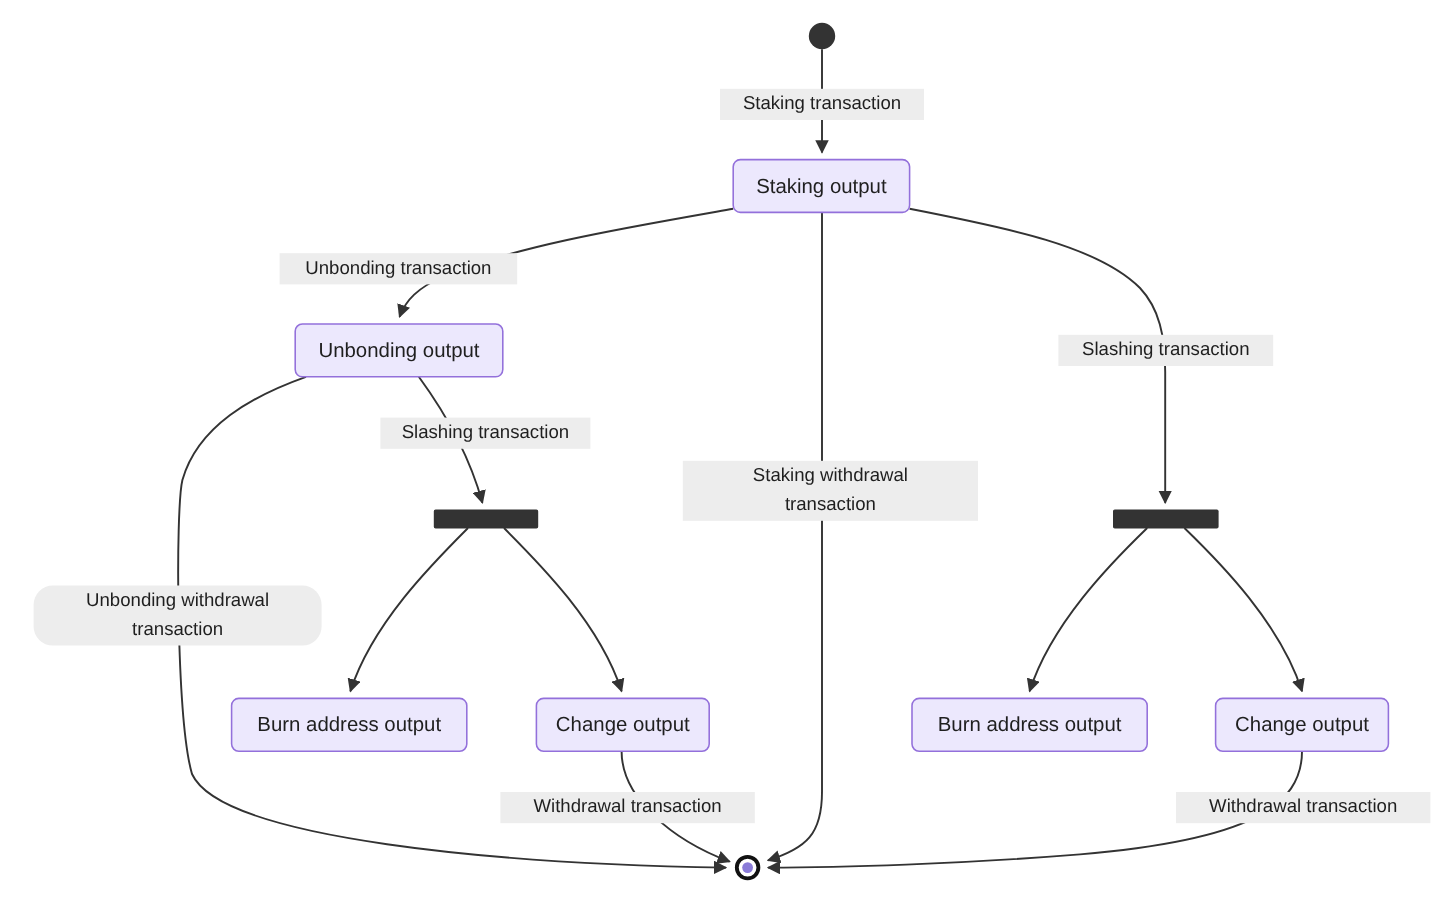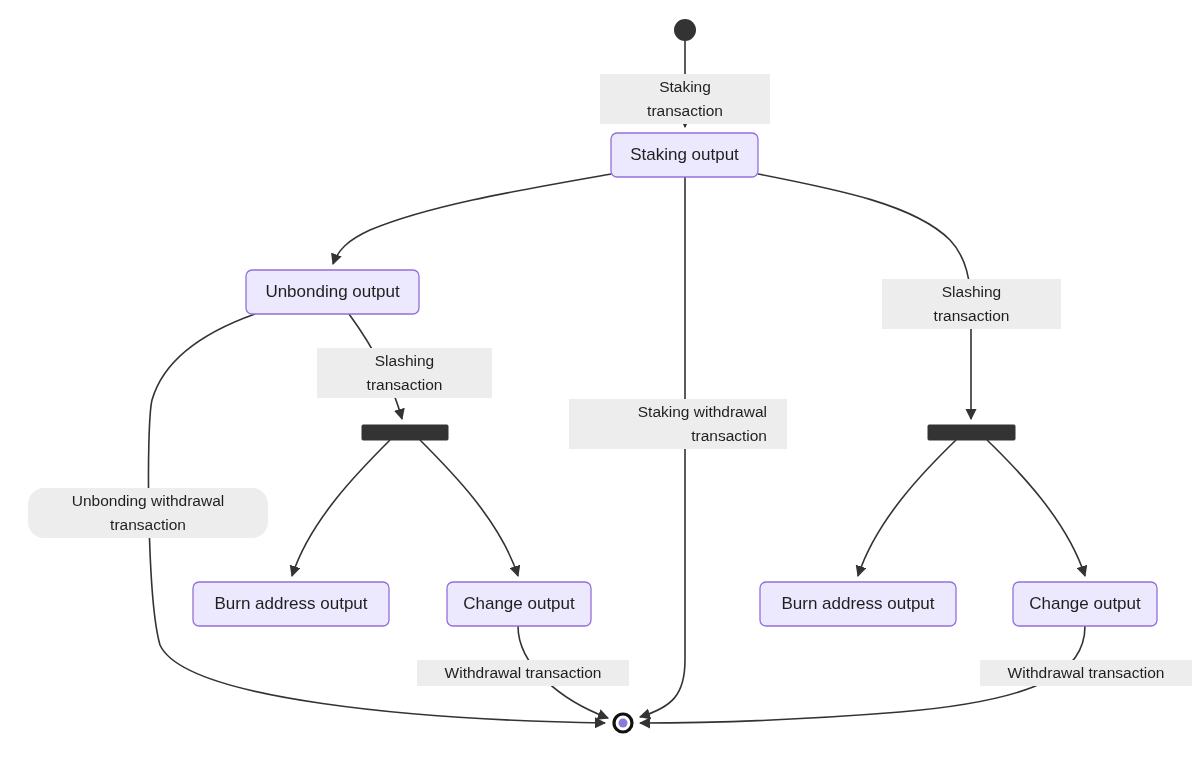--- a/index.html
+++ b/index.html
@@ -63,21 +63,21 @@
   }
   .edge-label {
     position: absolute;
     background: #ededed;
     color: #1f1f1f;
     font-size: 15.5px;
     line-height: 1.55;
     font-family: "Liberation Sans", "DejaVu Sans", sans-serif;
     white-space: pre-line;
     text-align: center;
-    padding: 1px 20px;
+    padding: 1px 10px;
     box-sizing: border-box;
   }
 </style>
 </head>
 <body>
 
 <div id="diagram-root">
 
   <svg class="diagram-canvas" viewBox="0 0 1200 763" xmlns="http://www.w3.org/2000/svg">
     <defs>
@@ -146,26 +146,27 @@
     </g>
 
     <g>
       <circle class="end-node-outer" cx="623" cy="723" r="9"></circle>
       <circle class="end-node-inner" cx="623" cy="723" r="4.5"></circle>
     </g>
   </svg>
 
   <div class="edge-label" style="left:600px; top:74px; width:170px;">Staking transaction</div>
 
+  <div class="edge-label" style="left:233px; top:211px; width:198px;">Unbonding transaction</div>
 
   <div class="edge-label" style="left:882px; top:279px; width:179px;">Slashing transaction</div>
 
   <div class="edge-label" style="left:317px; top:348px; width:175px;">Slashing transaction</div>
 
-  <div class="edge-label" style="left:569px; top:399px; width:218px;text-align:right;">Staking withdrawal
+  <div class="edge-label" style="left:569px; top:384px; width:246px;">Staking withdrawal
 transaction</div>
 
   <div class="edge-label" style="left:28px; top:488px; width:240px;border-radius:16px;">Unbonding withdrawal
 transaction</div>
 
   <div class="edge-label" style="left:417px; top:660px; width:212px;">Withdrawal transaction</div>
 
   <div class="edge-label" style="left:980px; top:660px; width:212px;">Withdrawal transaction</div>
 
 </div>

